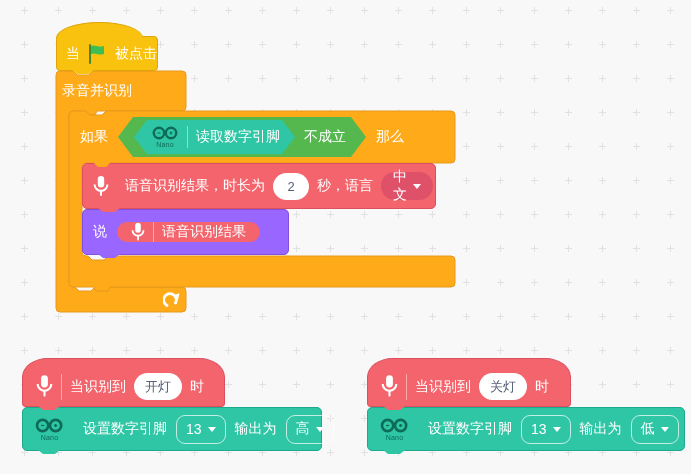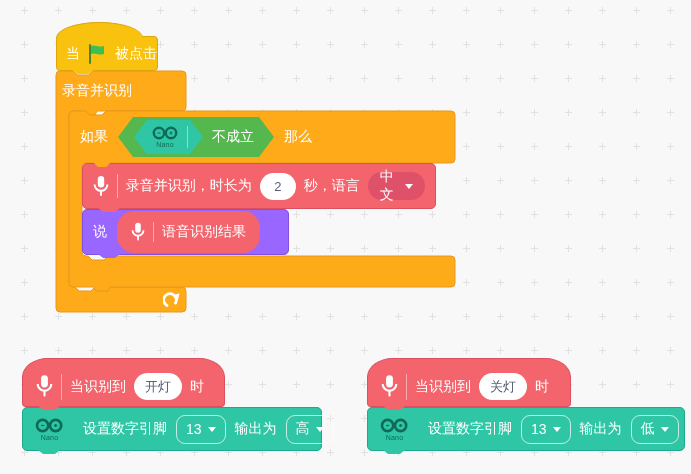--- a/index.html
+++ b/index.html
@@ -38,21 +38,21 @@
   .hex-green{display:flex;align-items:center;height:40px;background:var(--operator-green);
     clip-path:polygon(15px 0%,calc(100% - 15px) 0%,100% 50%,calc(100% - 15px) 100%,15px 100%,0% 50%);
     padding:0 20px 0 16px;gap:9px;}
   .hex-teal{display:flex;align-items:center;height:34px;background:var(--nano-teal);
     clip-path:polygon(13px 0%,calc(100% - 13px) 0%,100% 50%,calc(100% - 13px) 100%,13px 100%,0% 50%);
     padding:0 15px 0 17px;gap:8px;}
 
   .stmt{border-radius:5px;gap:8px;padding:0 10px;}
   .rec-block{left:82px;top:163px;width:354px;height:46px;background:var(--ai-red);border:1px solid var(--ai-red-border);}
   .say-block{left:82px;top:209px;width:207px;height:46px;background:var(--looks-purple);border:1px solid var(--looks-purple-border);gap:10px;}
-  .say-pill{display:flex;align-items:center;height:42px;border-radius:17px;background:var(--ai-red);padding:0 14px;gap:8px;}
+  .say-pill{display:flex;align-items:center;height:20px;border-radius:17px;background:var(--ai-red);padding:0 14px;gap:8px;}
 
   .notch-overlay{position:absolute;left:94px;top:163px;width:16px;height:4px;background:var(--control-orange);
     clip-path:polygon(0 0,100% 0,75% 100%,25% 100%);z-index:3;}
 
   .oval{display:inline-flex;align-items:center;justify-content:center;height:27px;min-width:14px;
     padding:0 11px;border-radius:14px;background:#fff;color:var(--input-text);font-size:13px;}
   .dd-outline{display:inline-flex;align-items:center;gap:6px;height:27px;padding:0 9px;
     border:1px solid rgba(255,255,255,.7);border-radius:9px;background:transparent;}
   .dd-solid{display:inline-flex;align-items:center;gap:6px;height:28px;padding:0 12px;
     border-radius:14px;background:var(--ai-red-dropdown);}
@@ -389,20 +389,21 @@
             <svg width="28" height="14" viewBox="0 0 28 14">
               <circle cx="8" cy="7" r="5.2" fill="none" stroke="#0D6B58" stroke-width="2.4"></circle>
               <circle cx="20" cy="7" r="5.2" fill="none" stroke="#0D6B58" stroke-width="2.4"></circle>
               <path d="M6.5 7 H9.5" stroke="#0D6B58" stroke-width="1.2"></path>
               <path d="M18.5 7 H21.5 M20 5.5 V8.5" stroke="#0D6B58" stroke-width="1.2"></path>
             </svg>
           </span>
           <span class="nano-caption">Nano</span>
         </span>
         <i class="sep" style="height:22px"></i>
+        <span class="lbl">读取数字引脚</span>
       </div>
       <span class="lbl">不成立</span>
     </div>
     <span class="lbl">那么</span>
   </div>
 
   <div class="block stmt say-block">
     <span class="lbl">说</span>
     <div class="say-pill">
       <span class="mic-wrap">
@@ -420,21 +421,21 @@
 
   <div class="block stmt rec-block">
     <span class="mic-wrap">
       <svg width="16" height="23" viewBox="0 0 16 23">
         <rect x="4.8" y="1" width="6.4" height="11.4" rx="3.2" fill="#fff"></rect>
         <path d="M1.6 9.4 a6.4 6.4 0 0 0 12.8 0" fill="none" stroke="#fff" stroke-width="2"></path>
         <path d="M8 16 V20" stroke="#fff" stroke-width="2" stroke-linecap="round"></path>
       </svg>
     </span>
     <i class="sep" style="height:24px"></i>
-    <span class="lbl">录音并识别，时长为</span>
+    <span class="lbl">语音识别结果，时长为</span>
     <span class="oval">2</span>
     <span class="lbl">秒，语言</span>
     <span class="dd-solid">
       <span>中文</span>
       <i class="caret"></i>
     </span>
     <i class="bump"></i>
   </div>
 
   <i class="notch-overlay"></i>

